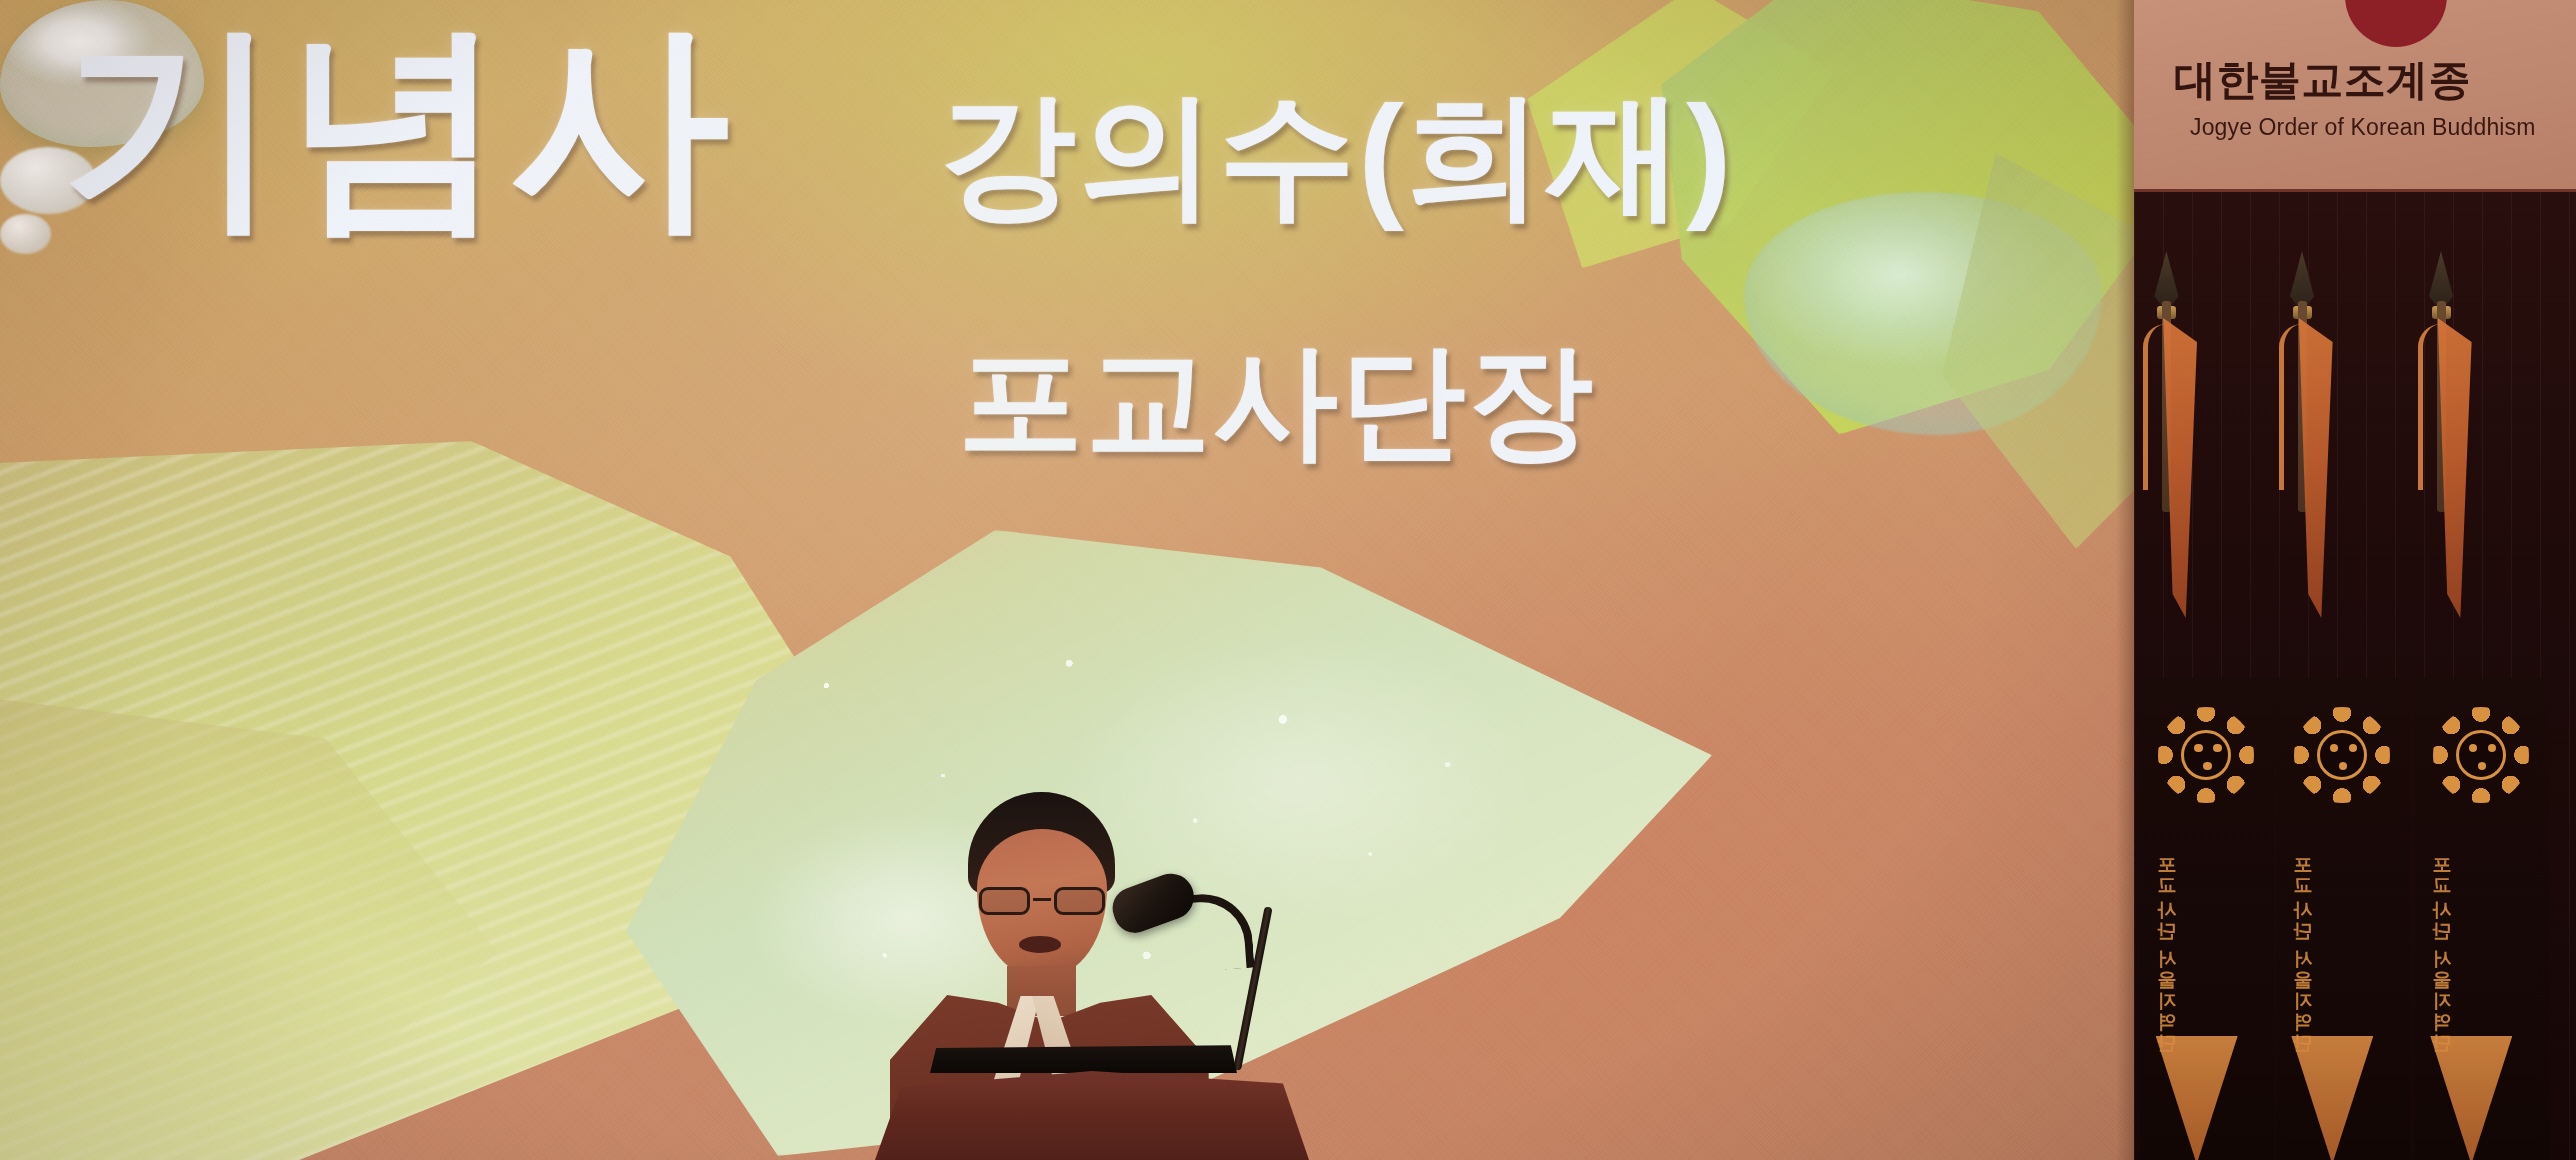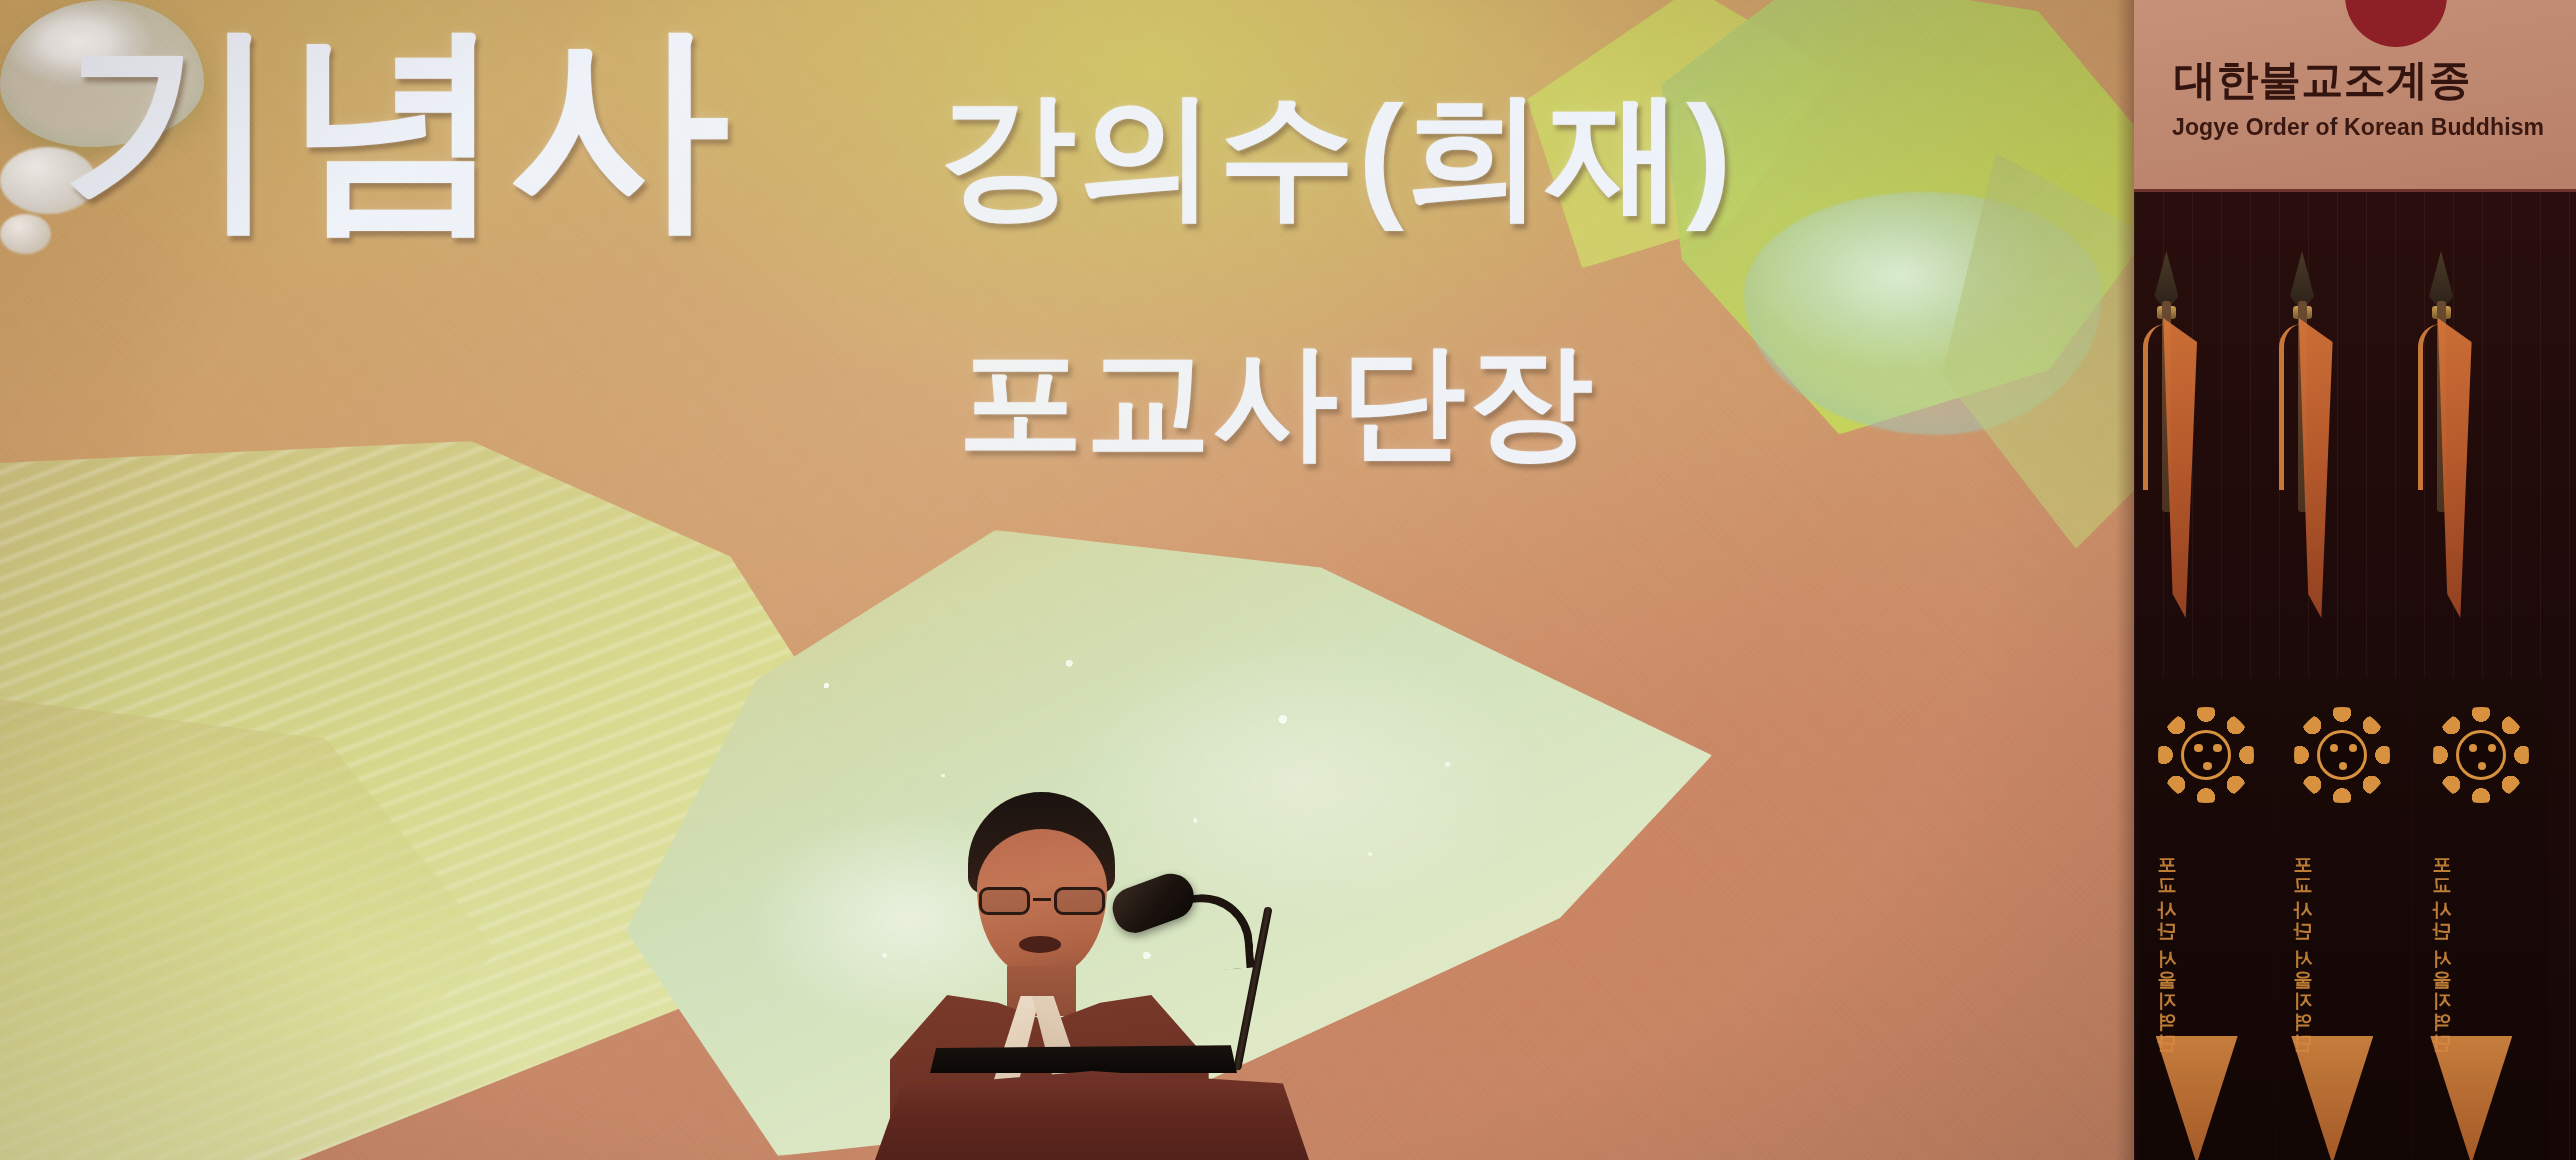--- a/index.html
+++ b/index.html
@@ -250,22 +250,22 @@
   #orgEmblem{
     position:absolute; left:211px; top:-55px; width:102px; height:102px;
     border-radius:50%; background:#8c2026;
   }
   #orgKo{
     position:absolute; left:40px; top:52px;
     font-size:42px; font-weight:700; color:#33140f; letter-spacing:.01em;
     white-space:nowrap;
   }
   #orgEn{
-    position:absolute; left:38px; top:114px;
-    font-size:23px; font-weight:700; color:#3a1812; letter-spacing:.006em;
+    position:absolute; left:56px; top:114px;
+    font-size:23px; font-weight:400; color:#3a1812; letter-spacing:.006em;
     white-space:nowrap;
   }
 
   #curtain{
     position:absolute; left:0; top:192px; width:442px; height:969px;
     background:
       repeating-linear-gradient(90deg, rgba(255,255,255,.035) 0 1.3px, rgba(0,0,0,.14) 1.3px 29px),
       linear-gradient(180deg,#2f110f 0%, #230c0b 38%, #190807 100%);
   }
 

